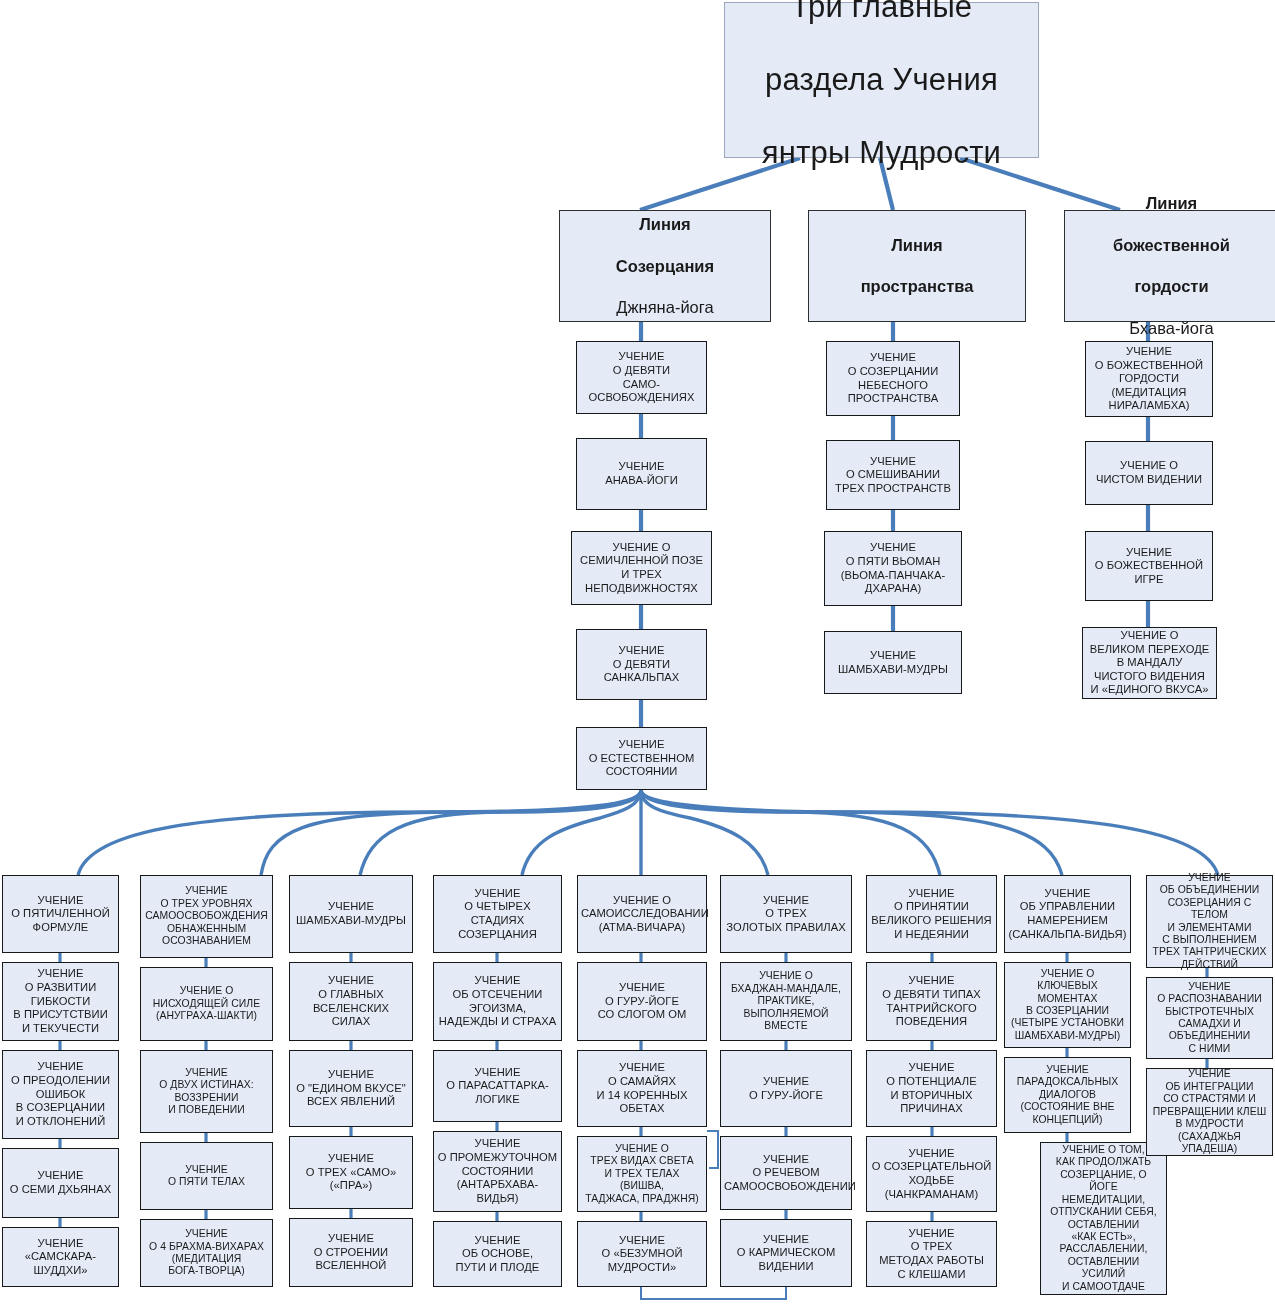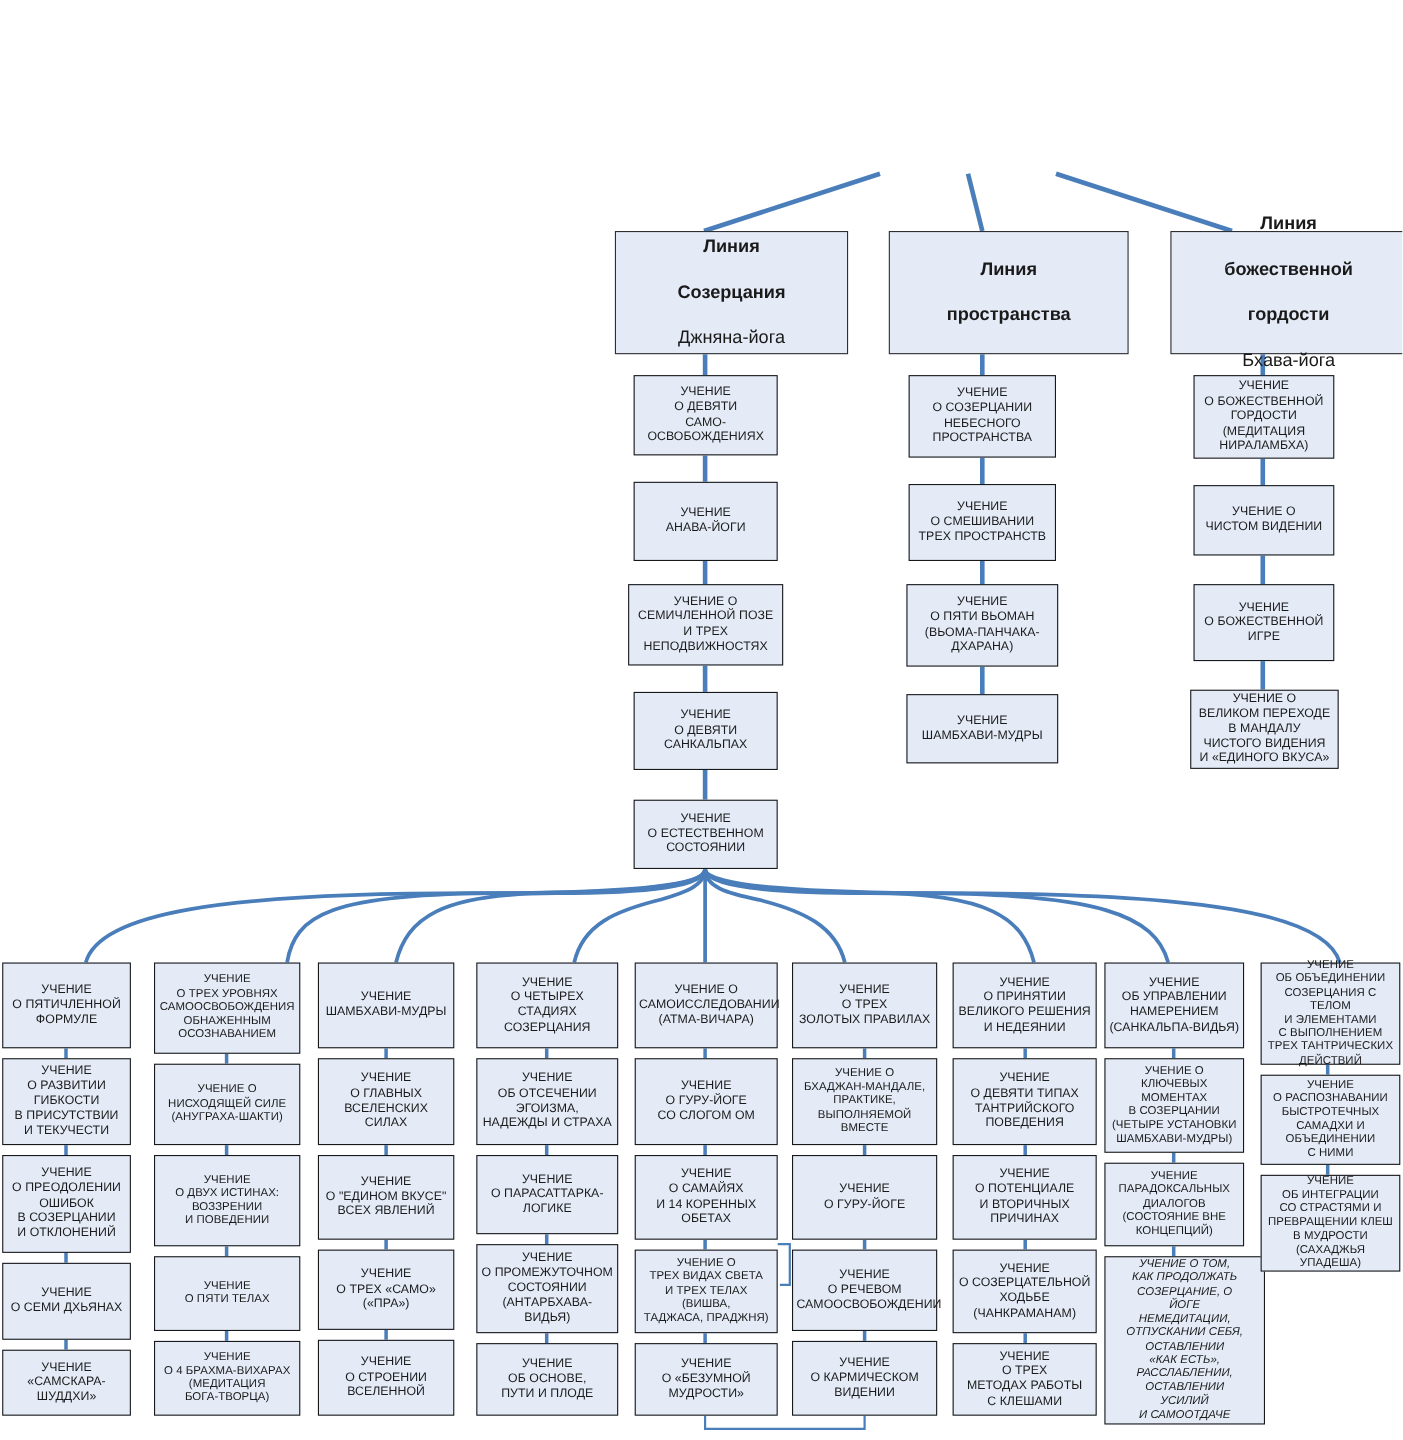--- a/index.html
+++ b/index.html
@@ -149,20 +149,27 @@
     <g fill="none" stroke="#4a7ebb" stroke-width="2">
       <path d="M 707 1131 L 718 1131 L 718 1168 L 709 1168"></path>
       <path d="M 709 1168 L 709 1168"></path>
     </g>
 
     <g fill="none" stroke="#4a7ebb" stroke-width="2">
       <path d="M 641 1287 L 641 1299 L 786 1299 L 786 1287"></path>
     </g>
   </svg>
 
+  <div class="node root" style="left:724px; top:2px; width:315px; height:156px;">
+    <span>
+      <span>Три главные</span><br>
+      <span>раздела Учения</span><br>
+      <span>янтры Мудрости</span>
+    </span>
+  </div>
 
   <div class="node branch" style="left:535px; top:210px; width:212px; height:112px;">
     <span>
       <span>Линия</span><br>
       <span>Созерцания</span><br>
       <span class="sub">Джняна-йога</span>
     </span>
   </div>
 
   <div class="node branch" style="left:784px; top:210px; width:218px; height:112px;">
@@ -337,21 +344,21 @@
 
   <div class="node leaf" style="left:1004px; top:875px; width:127px; height:78px;">
       <span>УЧЕНИЕ<br>ОБ УПРАВЛЕНИИ<br>НАМЕРЕНИЕМ<br>(САНКАЛЬПА-ВИДЬЯ)</span>
     </div>
   <div class="node leaf tiny" style="left:1004px; top:962px; width:127px; height:86px;">
       <span>УЧЕНИЕ О<br>КЛЮЧЕВЫХ<br>МОМЕНТАХ<br>В СОЗЕРЦАНИИ<br>(ЧЕТЫРЕ УСТАНОВКИ<br>ШАМБХАВИ-МУДРЫ)</span>
     </div>
   <div class="node leaf tiny" style="left:1004px; top:1057px; width:127px; height:76px;">
       <span>УЧЕНИЕ<br>ПАРАДОКСАЛЬНЫХ<br>ДИАЛОГОВ<br>(СОСТОЯНИЕ ВНЕ<br>КОНЦЕПЦИЙ)</span>
     </div>
-  <div class="node leaf tiny" style="left:1004px; top:1142px; width:146px; height:153px;font-style:italic;">
+  <div class="node leaf tiny" style="left:1040px; top:1142px; width:127px; height:153px;">
       <span>УЧЕНИЕ О ТОМ,<br>КАК ПРОДОЛЖАТЬ<br>СОЗЕРЦАНИЕ, О<br>ЙОГЕ<br>НЕМЕДИТАЦИИ,<br>ОТПУСКАНИИ СЕБЯ,<br>ОСТАВЛЕНИИ<br>«КАК ЕСТЬ»,<br>РАССЛАБЛЕНИИ,<br>ОСТАВЛЕНИИ<br>УСИЛИЙ<br>И САМООТДАЧЕ</span>
     </div>
 
   <div class="node leaf tiny" style="left:1146px; top:875px; width:127px; height:93px;">
       <span>УЧЕНИЕ<br>ОБ ОБЪЕДИНЕНИИ<br>СОЗЕРЦАНИЯ С<br>ТЕЛОМ<br>И ЭЛЕМЕНТАМИ<br>С ВЫПОЛНЕНИЕМ<br>ТРЕХ ТАНТРИЧЕСКИХ<br>ДЕЙСТВИЙ</span>
     </div>
   <div class="node leaf tiny" style="left:1146px; top:977px; width:127px; height:82px;">
       <span>УЧЕНИЕ<br>О РАСПОЗНАВАНИИ<br>БЫСТРОТЕЧНЫХ<br>САМАДХИ И<br>ОБЪЕДИНЕНИИ<br>С НИМИ</span>
     </div>
   <div class="node leaf tiny" style="left:1146px; top:1068px; width:127px; height:88px;">

